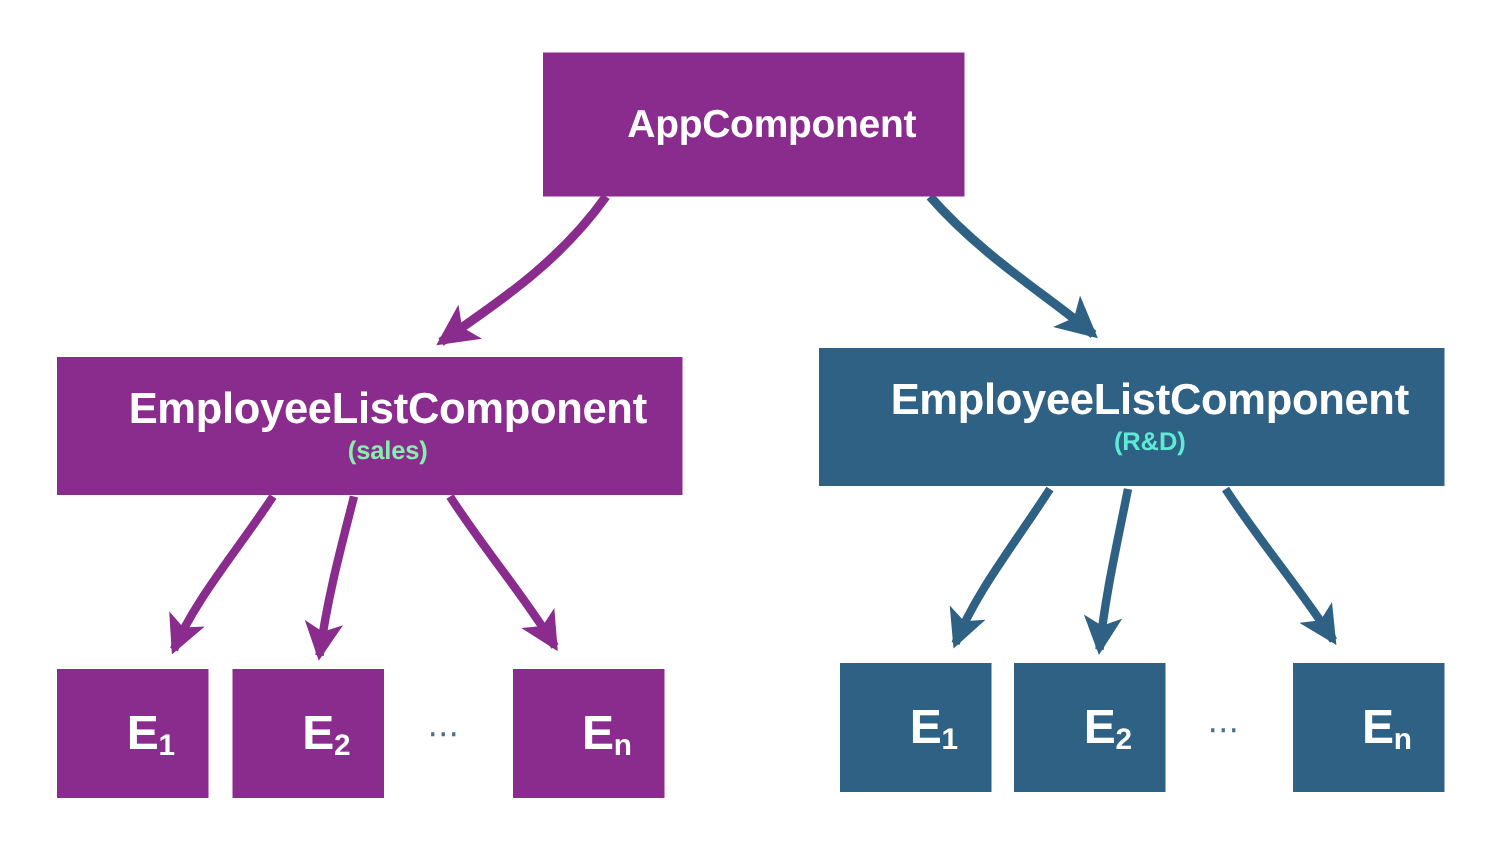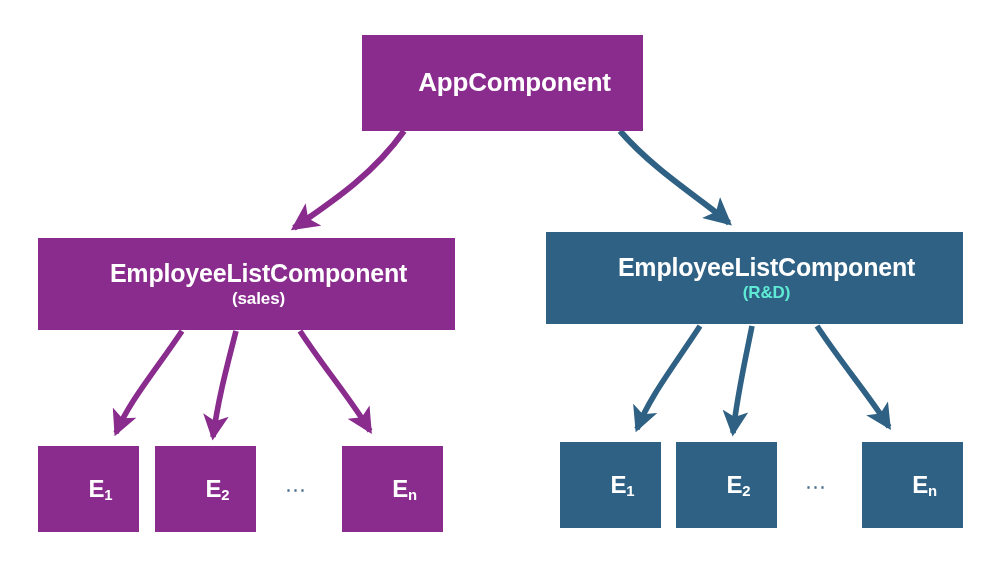--- a/index.html
+++ b/index.html
@@ -39,21 +39,21 @@
     padding-left: 24px;
   }
   .node .title {
     font-weight: bold;
     line-height: 1.12;
     letter-spacing: -0.2px;
   }
   .node .subtitle {
     font-weight: bold;
     line-height: 1.15;
-    color: #ffffff;
+    color: #86efac;
     letter-spacing: -0.1px;
   }
   .node.blue .subtitle {
     color: #5eead4;
   }
 
   
   #node-root {
     left: 362px;
     top: 35px;
@@ -68,30 +68,30 @@
     height: 92px;
   }
   #node-parent-sales {
     left: 38px;
     top: 238px;
   }
   #node-parent-rnd {
     left: 546px;
     top: 232px;
   }
-  .parent .title { font-size: 25px; }
+  .parent .title { font-size: 29px; }
   .parent .subtitle { font-size: 17px; margin-top: 2px; }
 
   
   .leaf {
     width: 101px;
     height: 86px;
   }
   .leaf .title {
-    font-size: 24px;
+    font-size: 32px;
   }
   .leaf .title sub {
     font-size: 0.62em;
     vertical-align: baseline;
     position: relative;
     bottom: -0.22em;
     font-weight: bold;
   }
 
   .ellipsis {

